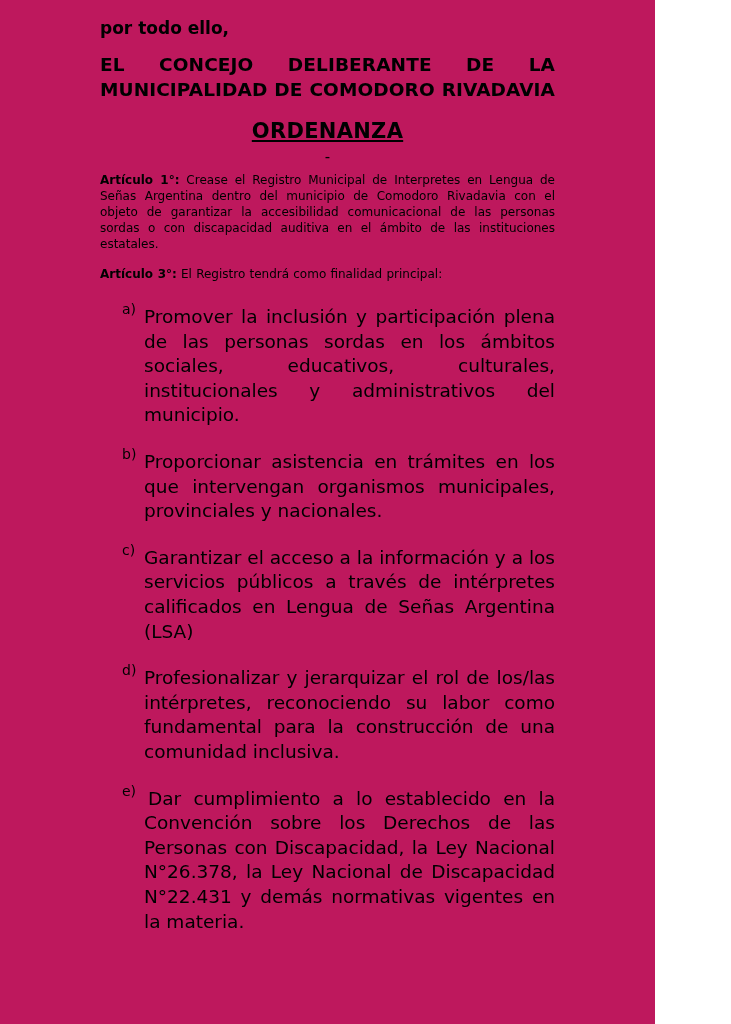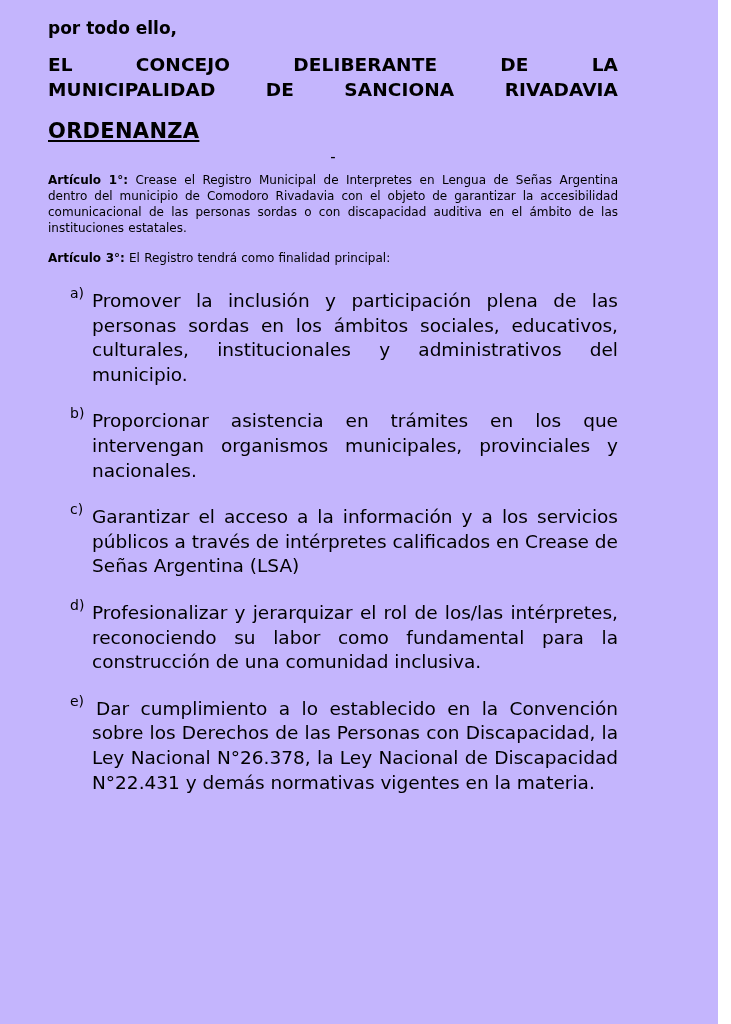--- a/index.html
+++ b/index.html
@@ -8,25 +8,25 @@
     background: #ffffff;
   }
   body {
     width: 731px;
     height: 1024px;
     font-family: "DejaVu Sans", sans-serif;
     color: #000000;
     overflow: hidden;
   }
   .page {
-    width: 718px;
+    width: 655px;
     min-height: 1024px;
     box-sizing: border-box;
-    padding: 18px 100px 0 48px;
-    background: #c4b5fd;
+    padding: 18px 100px 0 100px;
+    background: #be185d;
   }
   .intro {
     font-size: 17px;
     font-weight: bold;
     line-height: 1.25;
     margin: 0 0 14px 0;
   }
   .heading-block {
     font-size: 18.5px;
     font-weight: bold;
@@ -35,20 +35,21 @@
     text-align-last: left;
     letter-spacing: 0.1px;
     margin: 12px 0 16px 0;
   }
   .heading-block .line-justified {
     display: block;
     text-align: justify;
     text-align-last: justify;
   }
   .title {
+    text-align: center;
     font-size: 21px;
     font-weight: bold;
     text-decoration: underline;
     margin: 4px 0 6px 0;
     letter-spacing: 0.3px;
   }
   .dash {
     text-align: center;
     font-size: 15px;
     line-height: 1.1;
@@ -96,21 +97,21 @@
 </style>
 </head>
 <body>
 
 <div class="page">
 
   <p class="intro">por todo ello,</p>
 
   <div class="heading-block">
     <span class="line-justified">EL CONCEJO DELIBERANTE DE LA</span>
-    <span class="line-justified">MUNICIPALIDAD DE SANCIONA RIVADAVIA</span>
+    <span class="line-justified">MUNICIPALIDAD DE COMODORO RIVADAVIA</span>
   </div>
 
   <h1 class="title">ORDENANZA</h1>
 
   <div class="dash">-</div>
 
   <p class="article">
     <span class="lead">Artículo 1°:</span><span> Crease el Registro Municipal de Interpretes en Lengua de Señas Argentina dentro del municipio de Comodoro Rivadavia con el objeto de garantizar la accesibilidad comunicacional de las personas sordas o con discapacidad auditiva en el ámbito de las instituciones estatales.</span>
   </p>
 
@@ -122,21 +123,21 @@
     <li class="list-item">
       <span class="list-marker">a)</span>
       <span class="list-text">Promover la inclusión y participación plena de las personas sordas en los ámbitos sociales, educativos, culturales, institucionales y administrativos del municipio.</span>
     </li>
     <li class="list-item">
       <span class="list-marker">b)</span>
       <span class="list-text">Proporcionar asistencia en trámites en los que intervengan organismos municipales, provinciales y nacionales.</span>
     </li>
     <li class="list-item">
       <span class="list-marker">c)</span>
-      <span class="list-text">Garantizar el acceso a la información y a los servicios públicos a través de intérpretes calificados en Crease de Señas Argentina (LSA)</span>
+      <span class="list-text">Garantizar el acceso a la información y a los servicios públicos a través de intérpretes calificados en Lengua de Señas Argentina (LSA)</span>
     </li>
     <li class="list-item">
       <span class="list-marker">d)</span>
       <span class="list-text">Profesionalizar y jerarquizar el rol de los/las intérpretes, reconociendo su labor como fundamental para la construcción de una comunidad inclusiva.</span>
     </li>
     <li class="list-item">
       <span class="list-marker">e)</span>
       <span class="list-text indent-extra"> Dar cumplimiento a lo establecido en la Convención sobre los Derechos de las Personas con Discapacidad, la Ley Nacional N°26.378, la Ley Nacional de Discapacidad N°22.431 y demás normativas vigentes en la materia.</span>
     </li>
   </ul>

